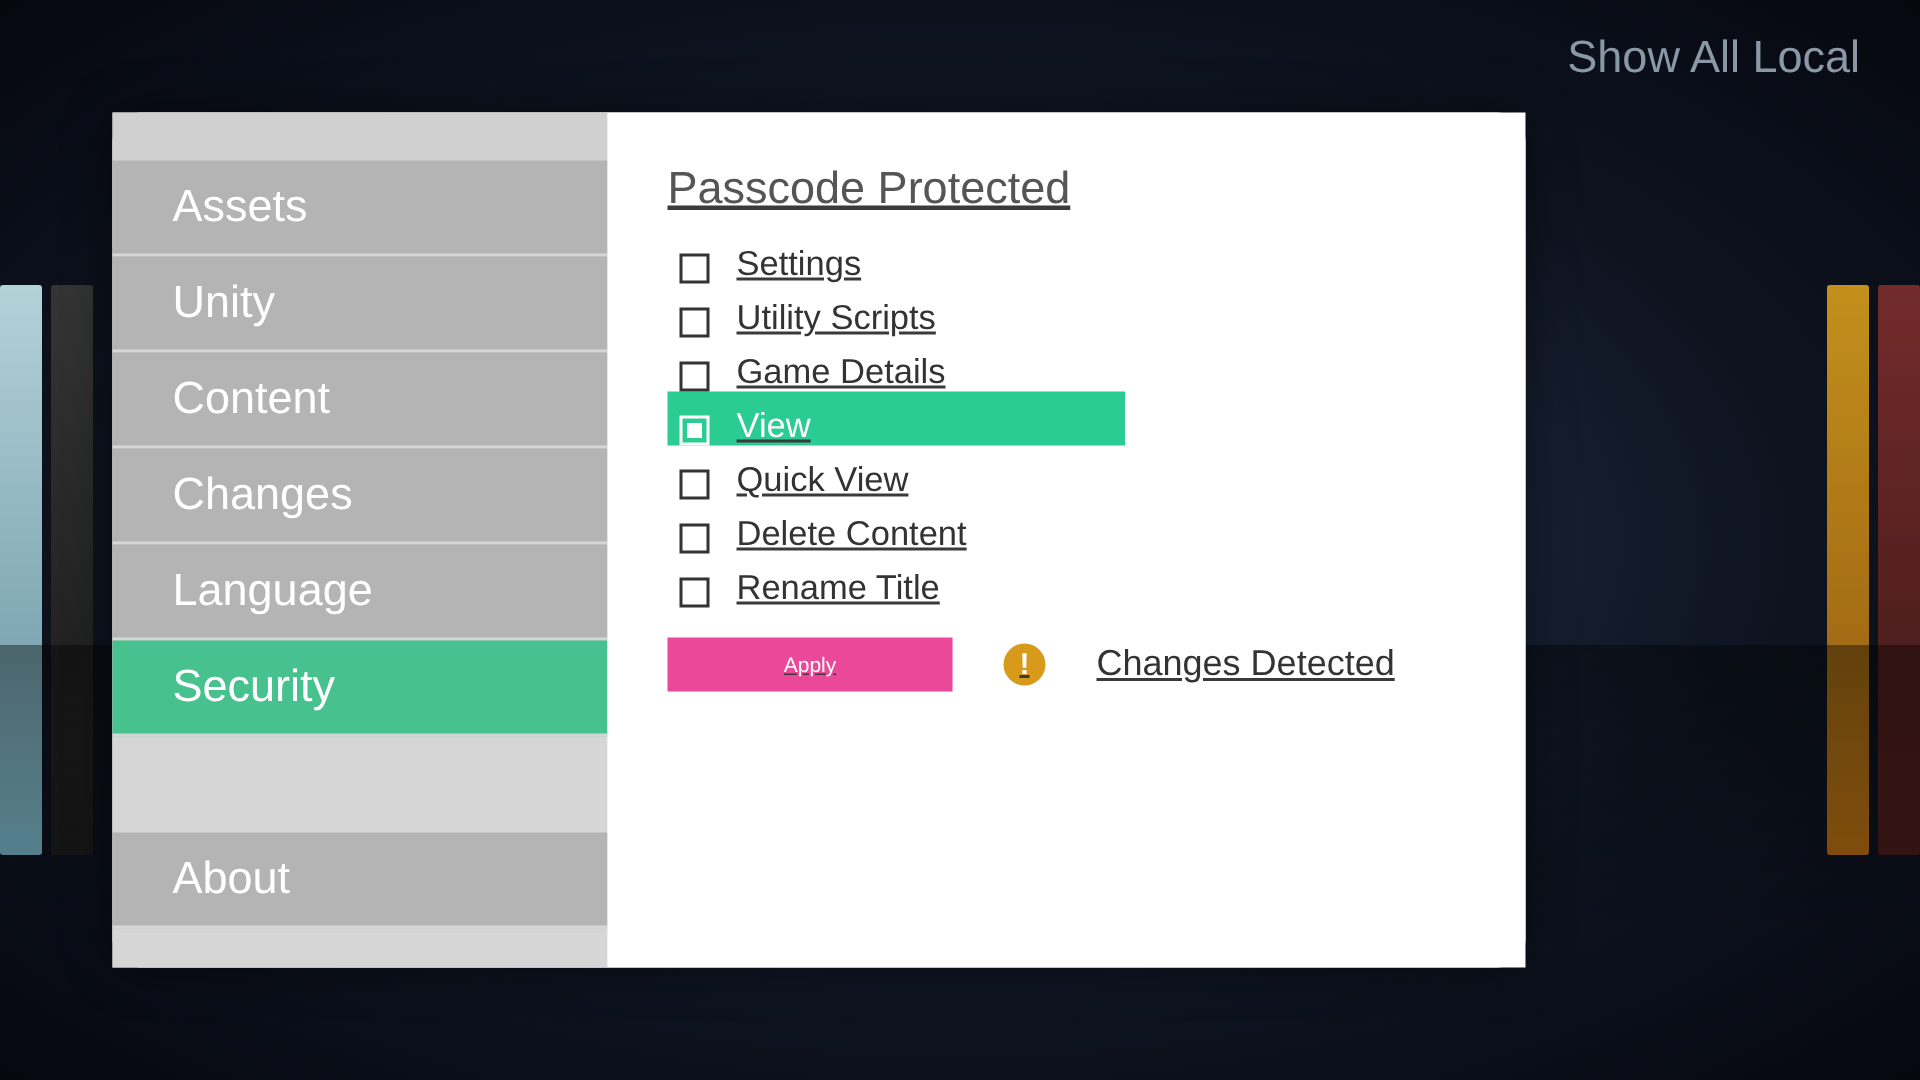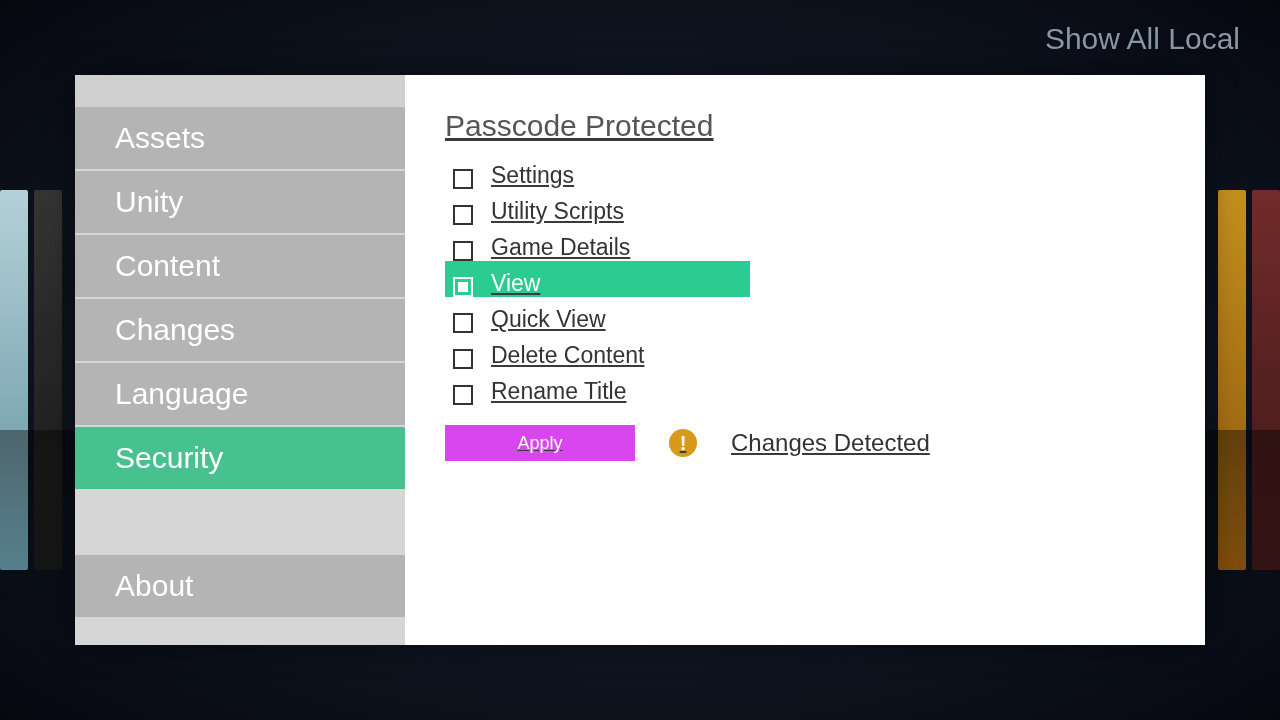--- a/index.html
+++ b/index.html
@@ -23,21 +23,21 @@
     position: absolute;
     top: 22px; right: 40px;
     color: #8a97a5;
     font-size: 30px;
     font-weight: 300;
   }
 
   .panel {
     position: absolute;
     left: 75px; top: 75px;
-    width: 1130px; height: 570px;
+    width: 942px; height: 570px;
     background: #ffffff;
     display: flex;
     box-shadow: 0 0 30px rgba(0,0,0,0.5);
     border-radius: 19px;
   }
 
   .sidebar {
     width: 330px;
     background: #d6d6d6;
     display: flex;
@@ -107,23 +107,23 @@
   .check-row.highlight .checkbox .inner { background: #ffffff; }
 
   .footer-row {
     display: flex;
     align-items: center;
     gap: 34px;
     margin-top: 20px;
   }
   .apply-btn {
     width: 190px; height: 36px;
-    background: #d946ef;
+    background: #ec4899;
     color: #ffffff;
-    font-size: 18px;
+    font-size: 14px;
     display: flex; align-items: center; justify-content: center;
     cursor: pointer;
     font-weight: 300;
   }
   .warn-icon {
     width: 28px; height: 28px; border-radius: 50%;
     background: #d89a1a;
     color: #fff;
     display: flex; align-items: center; justify-content: center;
     font-weight: 700;

